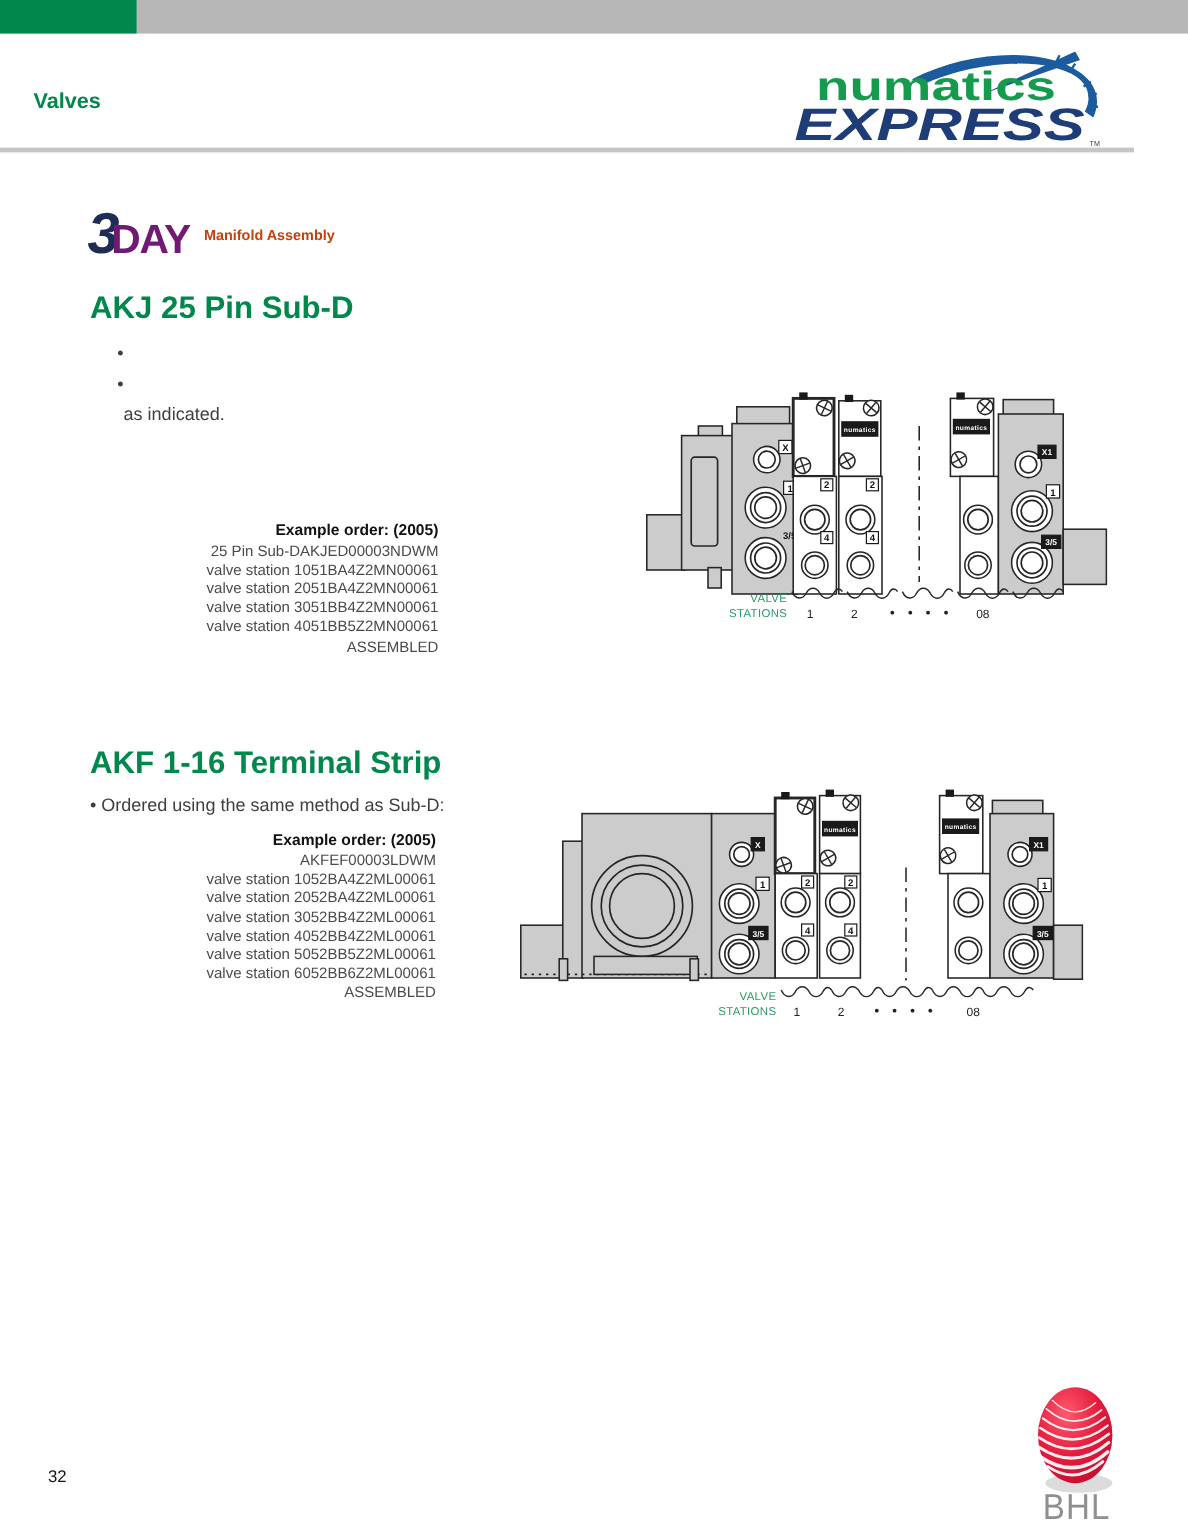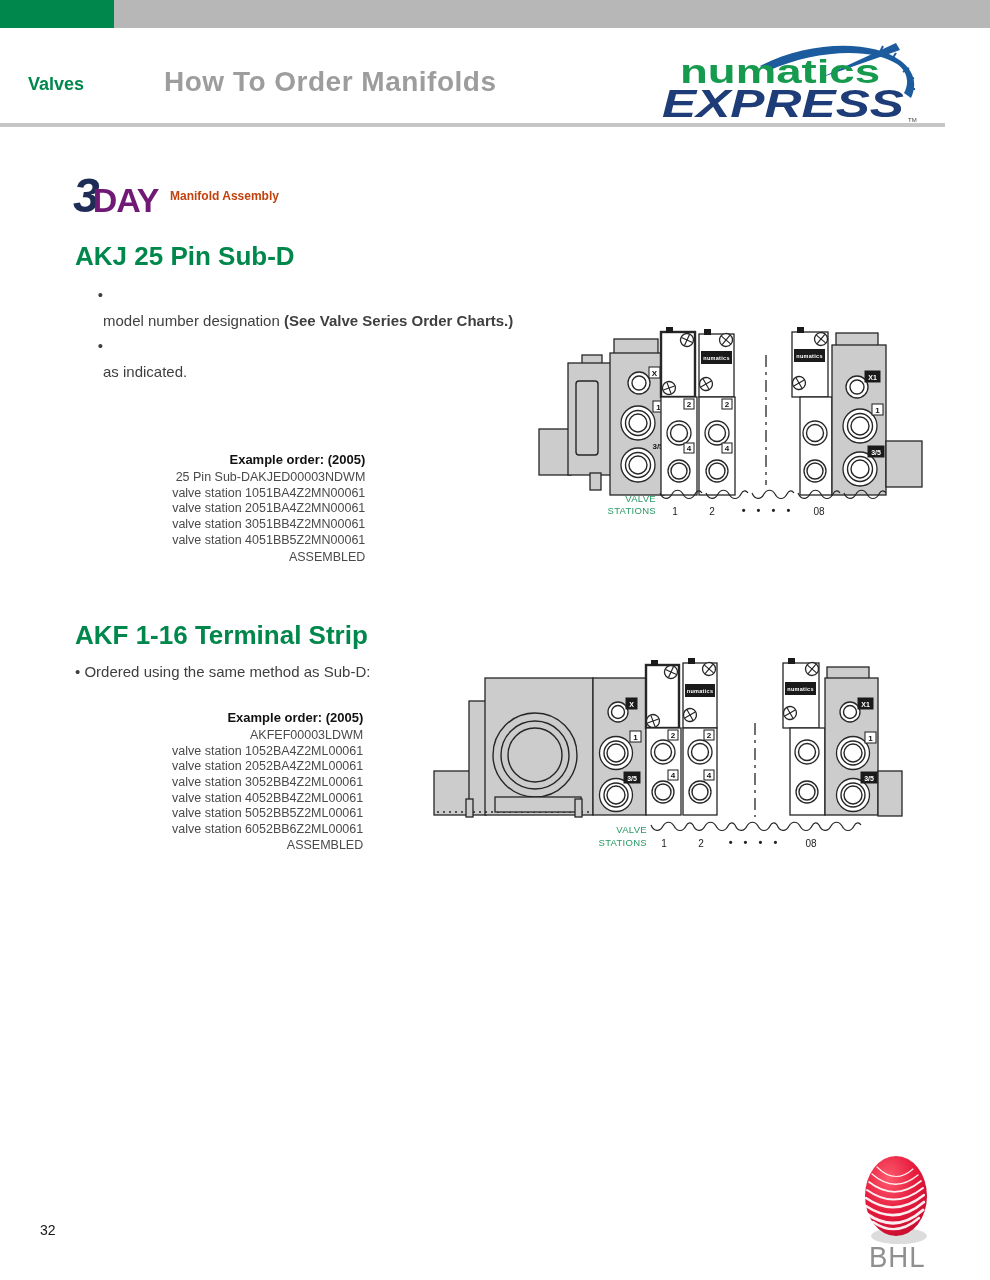--- a/index.html
+++ b/index.html
@@ -21,21 +21,21 @@
   .badge-label{left:170px;top:189px;font-size:12px;font-weight:bold;color:#c2410c;}
 
   .h-green{font-size:26px;font-weight:bold;color:#00874C;}
 
   .bullets{left:75px;top:282px;width:500px;font-size:15px;color:#3f3f3f;line-height:25.5px;}
   .brow{display:flex;}
   .bglyph{width:28px;flex:none;}
   .bindent{width:28px;flex:none;}
 
   .example{font-size:12.5px;color:#4a4a4a;}
-  .example .exh{font-size:13px;font-weight:bold;color:#111;margin-bottom:3px;margin-top:18px;}
+  .example .exh{font-size:13px;font-weight:bold;color:#111;margin-bottom:3px;}
   .ex-row{height:15.7px;line-height:15.7px;white-space:nowrap;}
   .ex-label{display:inline-block;width:175px;}
 
   .footer-num{left:40px;top:1222px;font-size:14px;color:#161616;}
   .bhl-text{left:869px;top:1240px;font-size:30px;color:#8f8f8f;letter-spacing:1px;transform:scaleX(.92);transform-origin:left;}
 
   
   svg .gray{fill:#cccccc;stroke:#262626;stroke-width:1.3;}
   svg .white{fill:#ffffff;stroke:#262626;stroke-width:1.3;}
   svg .ring{fill:none;stroke:#262626;stroke-width:1.4;}
@@ -54,21 +54,20 @@
 </style>
 </head>
 <body>
 
 <div class="page">
 
   <div class="abs bar-green"></div>
   <div class="abs bar-gray"></div>
 
   <div class="abs section-label">Valves</div>
-  <div class="abs page-title">How To Order Manifolds</div>
 
   <svg class="abs" style="left:660px;top:38px" width="262" height="88" viewBox="0 0 262 88">
     <path d="M100,28 C148,3 212,1 241,23 C253,32 258,45 251,60 L244,55 C250,44 247,33 237,26 C211,9 154,12 108,33 Z" fill="#1c5c9e"></path>
     <polygon points="160,40 236,5 240,12" fill="#1c5c9e"></polygon>
     <g stroke="#1c5c9e" stroke-width="2">
       <line x1="243" y1="34" x2="249" y2="30"></line>
       <line x1="247" y1="42" x2="254" y2="40"></line>
       <line x1="248" y1="51" x2="255" y2="51"></line>
       <line x1="232" y1="21" x2="236" y2="15"></line>
       <line x1="220" y1="14" x2="223" y2="8"></line>
@@ -83,24 +82,20 @@
   <div class="abs badge3">
     <span class="n">3</span><span class="d">DAY</span>
   </div>
   <div class="abs badge-label">Manifold Assembly</div>
 
   <div class="abs h-green" style="left:75px;top:241px">AKJ 25 Pin Sub-D</div>
 
   <div class="abs bullets">
     <div class="brow">
       <span class="bglyph">•</span>
-    </div>
-    <div class="brow">
-      <span class="bindent"></span>
-      <span><span>model number designation </span><b>(See Valve Series Order Charts.)</b></span>
     </div>
     <div class="brow">
       <span class="bglyph">•</span>
     </div>
     <div class="brow">
       <span class="bindent"></span>
     </div>
     <div class="brow">
       <span class="bindent"></span>
       <span>as indicated.</span>

